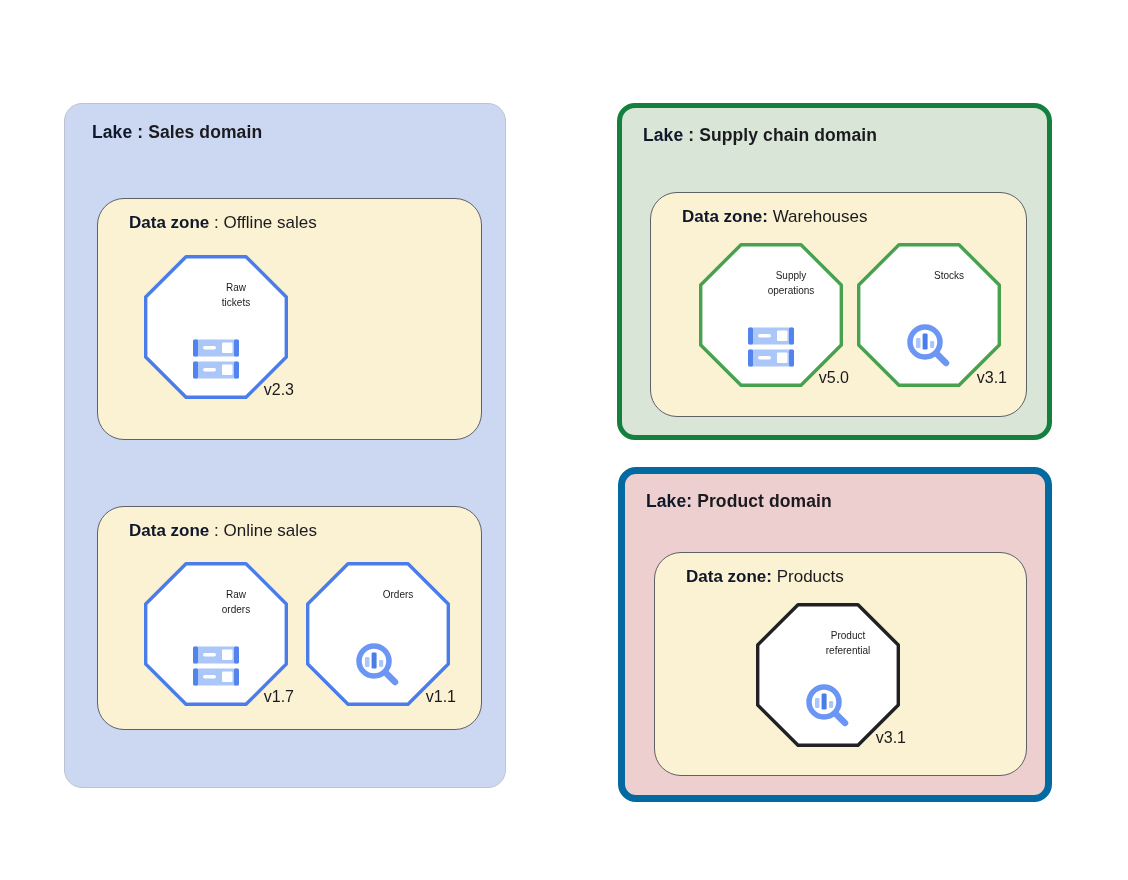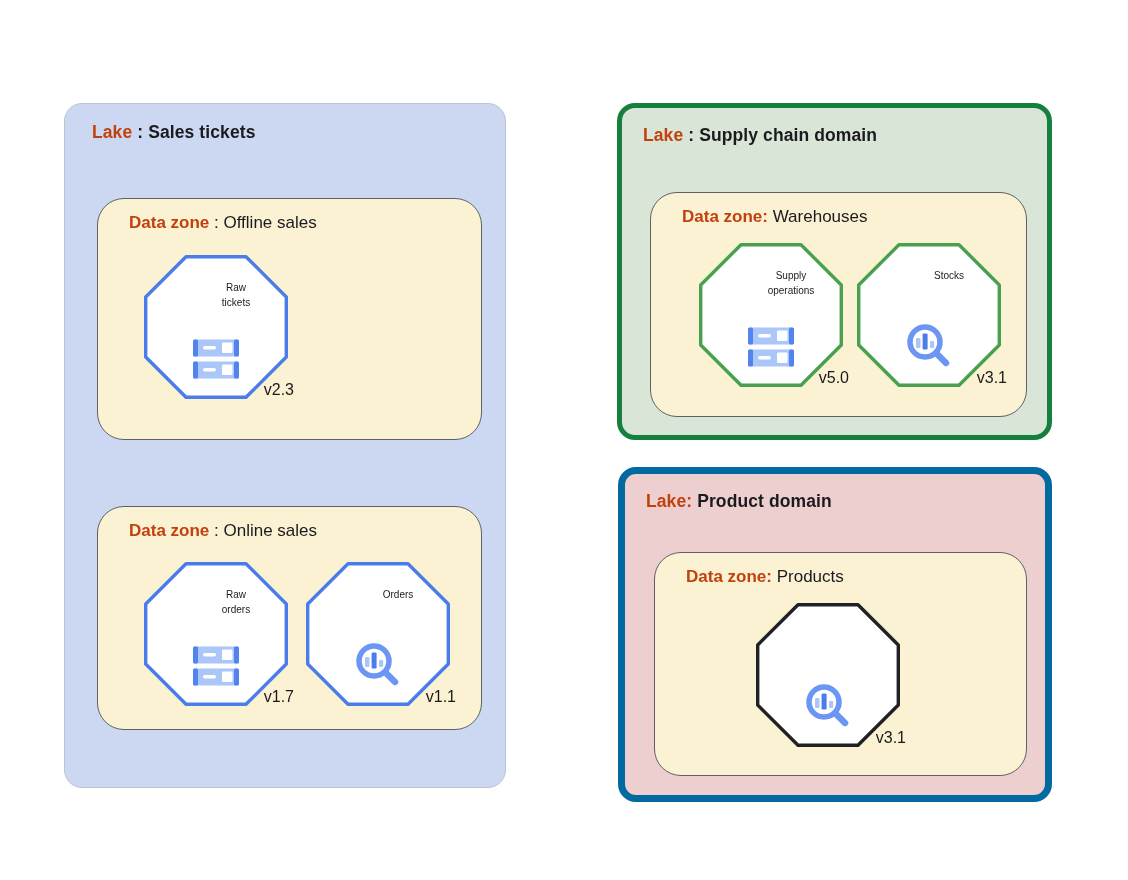--- a/index.html
+++ b/index.html
@@ -7,21 +7,21 @@
     position:relative;width:1128px;height:880px;background:#ffffff;
     font-family:"Liberation Sans",sans-serif;color:#1b1b1f;overflow:hidden;
   }
   .lake{position:absolute;border-radius:18px;}
   .lake-sales{left:64px;top:103px;width:440px;height:683px;background:#CCD8F2;border:1px solid #BCC4D4;}
   .lake-supply{left:617px;top:103px;width:425px;height:327px;background:#D9E5D7;border:5px solid #15803d;}
   .lake-product{left:618px;top:467px;width:420px;height:321px;background:#ECCFCE;border:7px solid #0369a1;}
 
   .lake-title{position:absolute;left:27px;top:18px;font-size:17.5px;font-weight:700;white-space:pre;letter-spacing:.1px;}
   .lake-supply .lake-title,.lake-product .lake-title{left:21px;top:17px;}
-  .blue{color:#c2410c;}
+  .blue{color:#0f172a;}
 
   .zone{position:absolute;background:#FBF1D3;border:1.5px solid #5E6166;border-radius:27px;}
   .zone-offline{left:32px;top:94px;width:383px;height:240px;}
   .zone-online{left:32px;top:402px;width:383px;height:222px;}
   .zone-warehouses{left:28px;top:84px;width:375px;height:223px;}
   .zone-products{left:29px;top:78px;width:371px;height:222px;}
 
   .zone-title{position:absolute;left:31px;top:14px;font-size:17px;white-space:pre;}
   .zone-title .blue{font-weight:700;}
 
@@ -40,21 +40,21 @@
   .icon-storage{top:84px;}
   .icon-search{top:78px;}
   .asset-version{position:absolute;right:-6px;bottom:0;font-size:16px;}
 </style>
 </head>
 <body>
 
 <div class="canvas">
 
   <section class="lake lake-sales">
-    <div class="lake-title"><span class="blue">Lake</span><span> : Sales tickets</span></div>
+    <div class="lake-title"><span class="blue">Lake</span><span> : Sales domain</span></div>
 
     <div class="zone zone-offline">
       <div class="zone-title"><span class="blue">Data zone</span><span> : Offline sales</span></div>
 
       <div class="asset a1">
         <svg class="oct" width="144" height="144" viewBox="0 0 144 144">
           <polygon points="42,1.7 102,1.7 142.3,42 142.3,102 102,142.3 42,142.3 1.7,102 1.7,42" fill="#ffffff" stroke-width="3.4" stroke-linejoin="round" stroke="#4A7DE9"></polygon>
         </svg>
         <div class="asset-label">Raw
 tickets</div>
@@ -185,20 +185,22 @@
   <section class="lake lake-product">
     <div class="lake-title"><span class="blue">Lake:</span><span> Product domain</span></div>
 
     <div class="zone zone-products">
       <div class="zone-title"><span class="blue">Data zone:</span><span> Products</span></div>
 
       <div class="asset a1">
         <svg class="oct" width="144" height="144" viewBox="0 0 144 144">
           <polygon points="42,1.7 102,1.7 142.3,42 142.3,102 102,142.3 42,142.3 1.7,102 1.7,42" fill="#ffffff" stroke-width="3.4" stroke-linejoin="round" stroke="#202124"></polygon>
         </svg>
+        <div class="asset-label">Product
+referential</div>
         <div class="asset-icon icon-search">
           <svg width="50" height="50" viewBox="0 0 50 50">
             <circle cx="21" cy="21" r="15" fill="#ffffff" stroke="#6B96F4" stroke-width="5.5"></circle>
             <rect x="12" y="17" width="4.5" height="10" rx="1.2" fill="#ABC6F8"></rect>
             <rect x="18.6" y="12.5" width="5" height="16" rx="1.2" fill="#4A7DE9"></rect>
             <rect x="26" y="20" width="4.2" height="7" rx="1.2" fill="#ABC6F8"></rect>
             <line x1="32.5" y1="32.5" x2="42" y2="42" stroke="#6B96F4" stroke-width="6.5" stroke-linecap="round"></line>
           </svg>
         </div>
         <div class="asset-version">v3.1</div>

